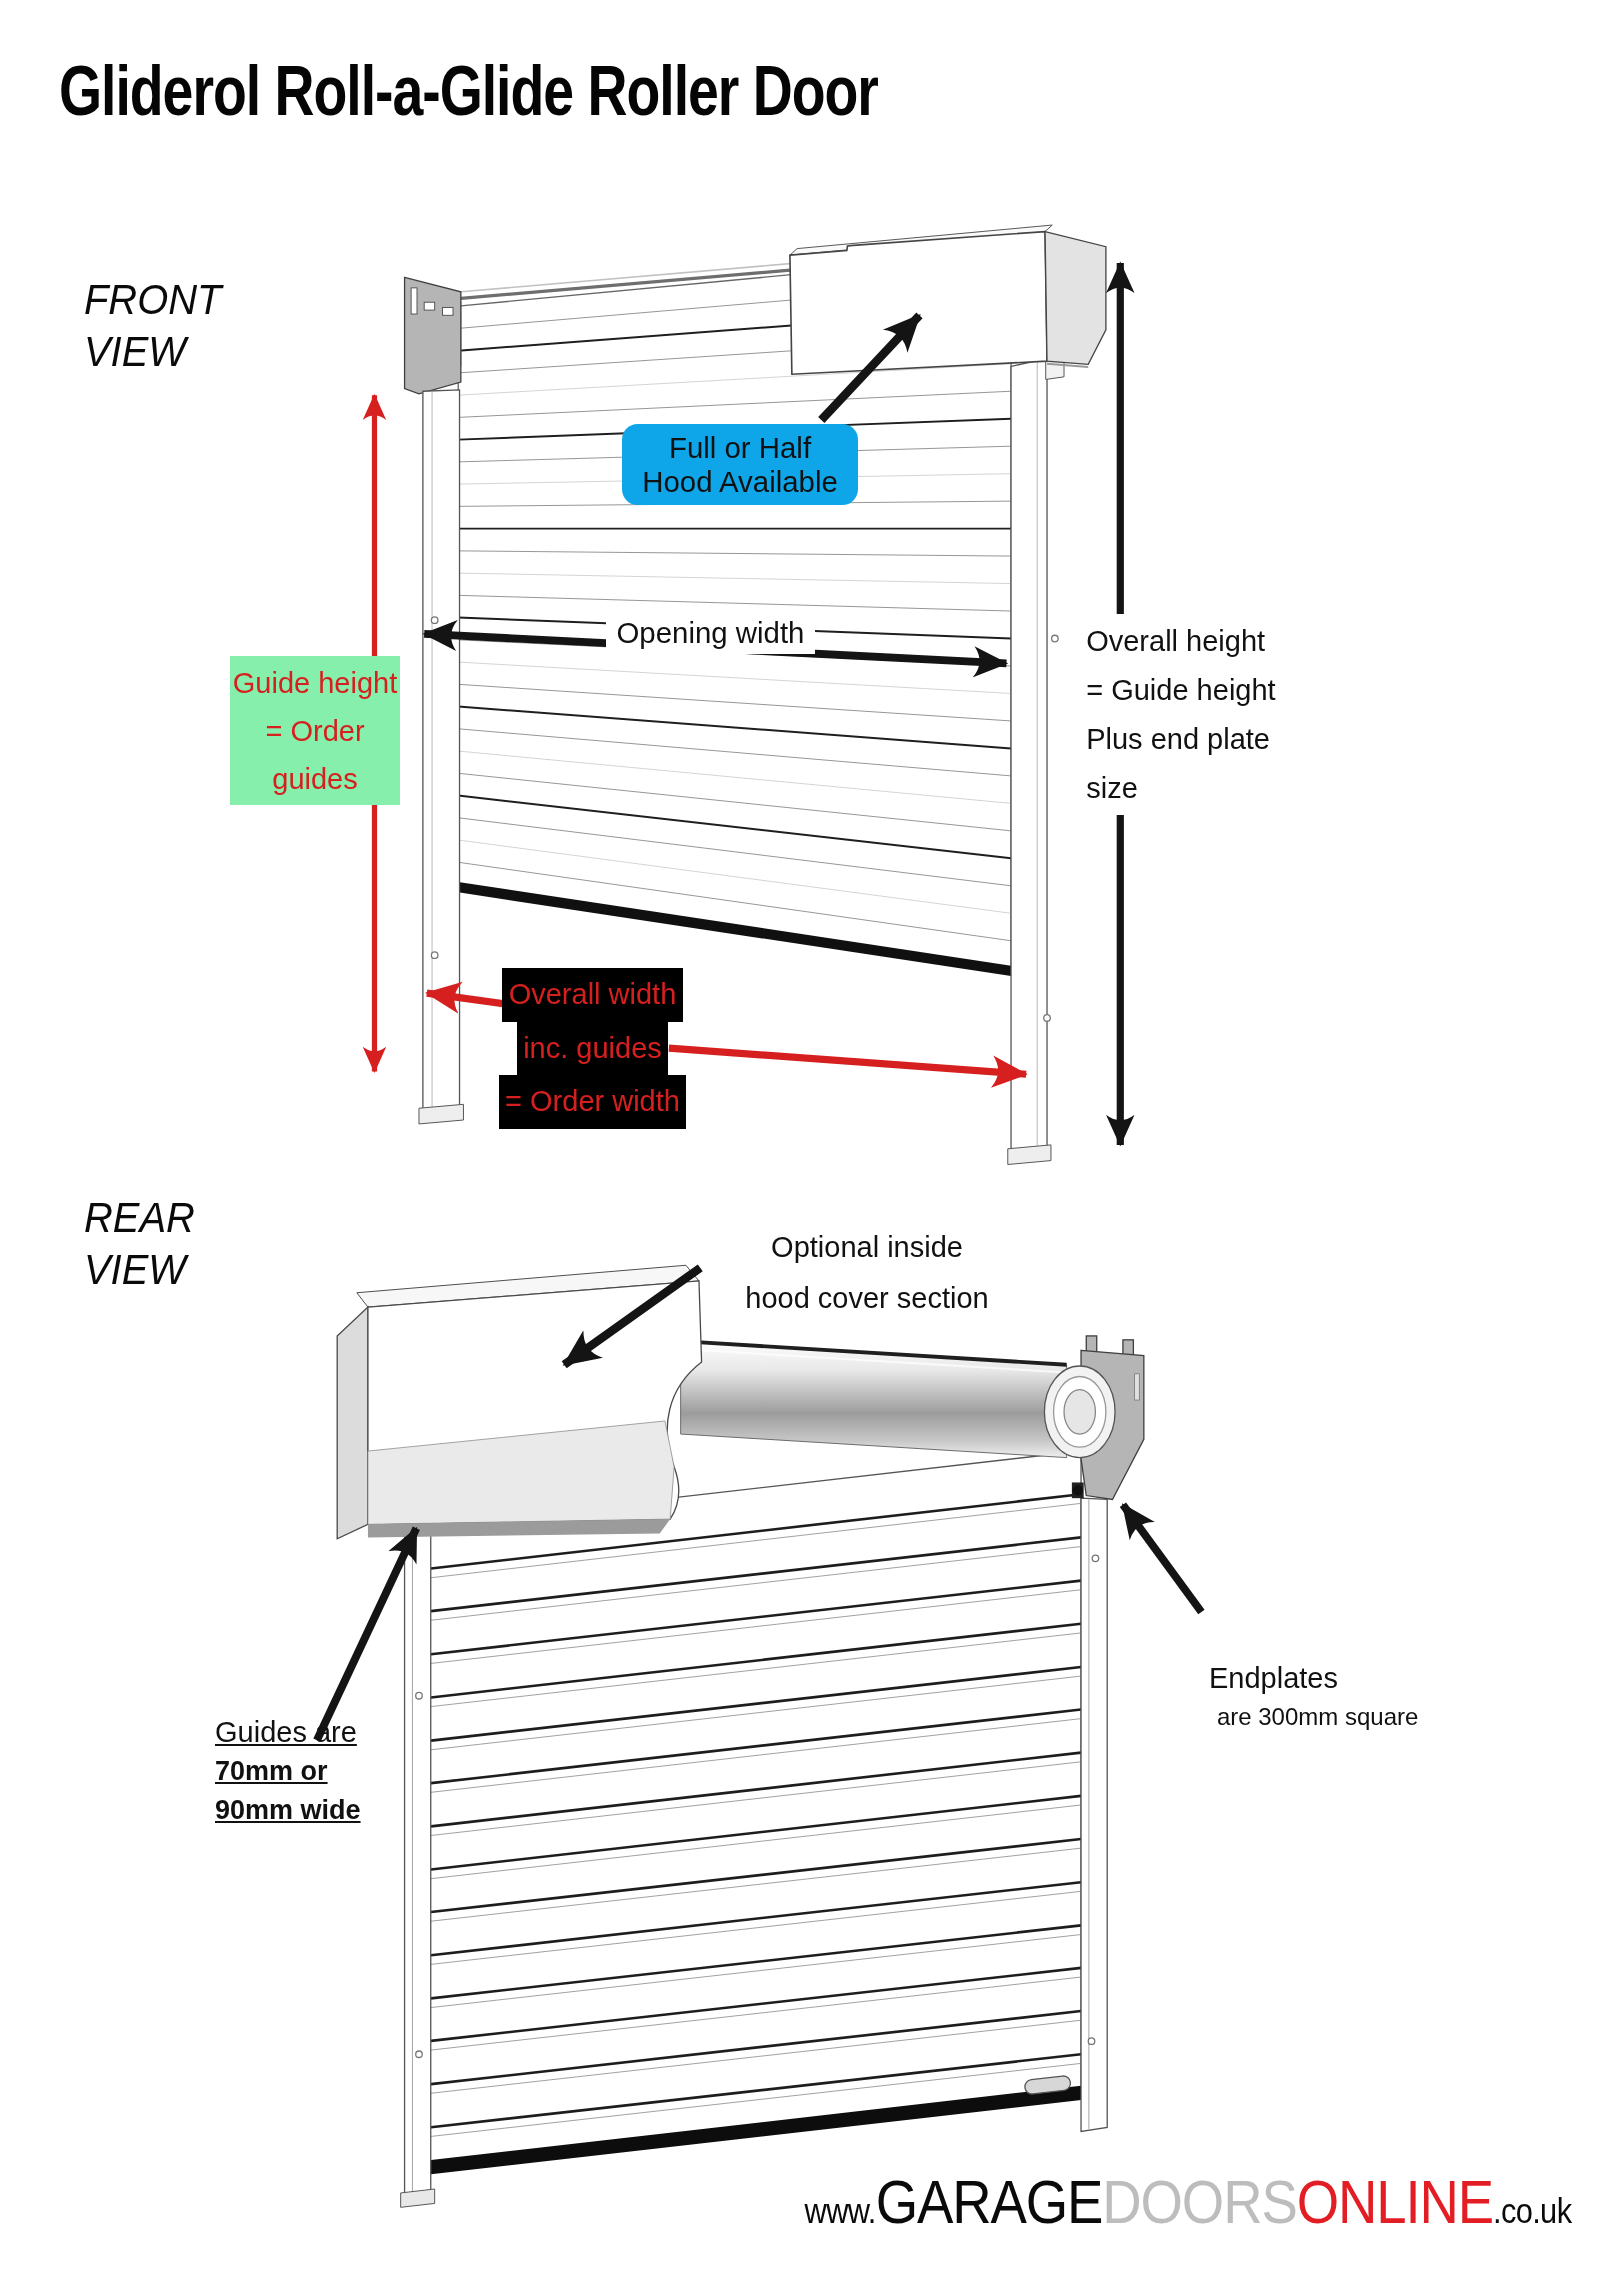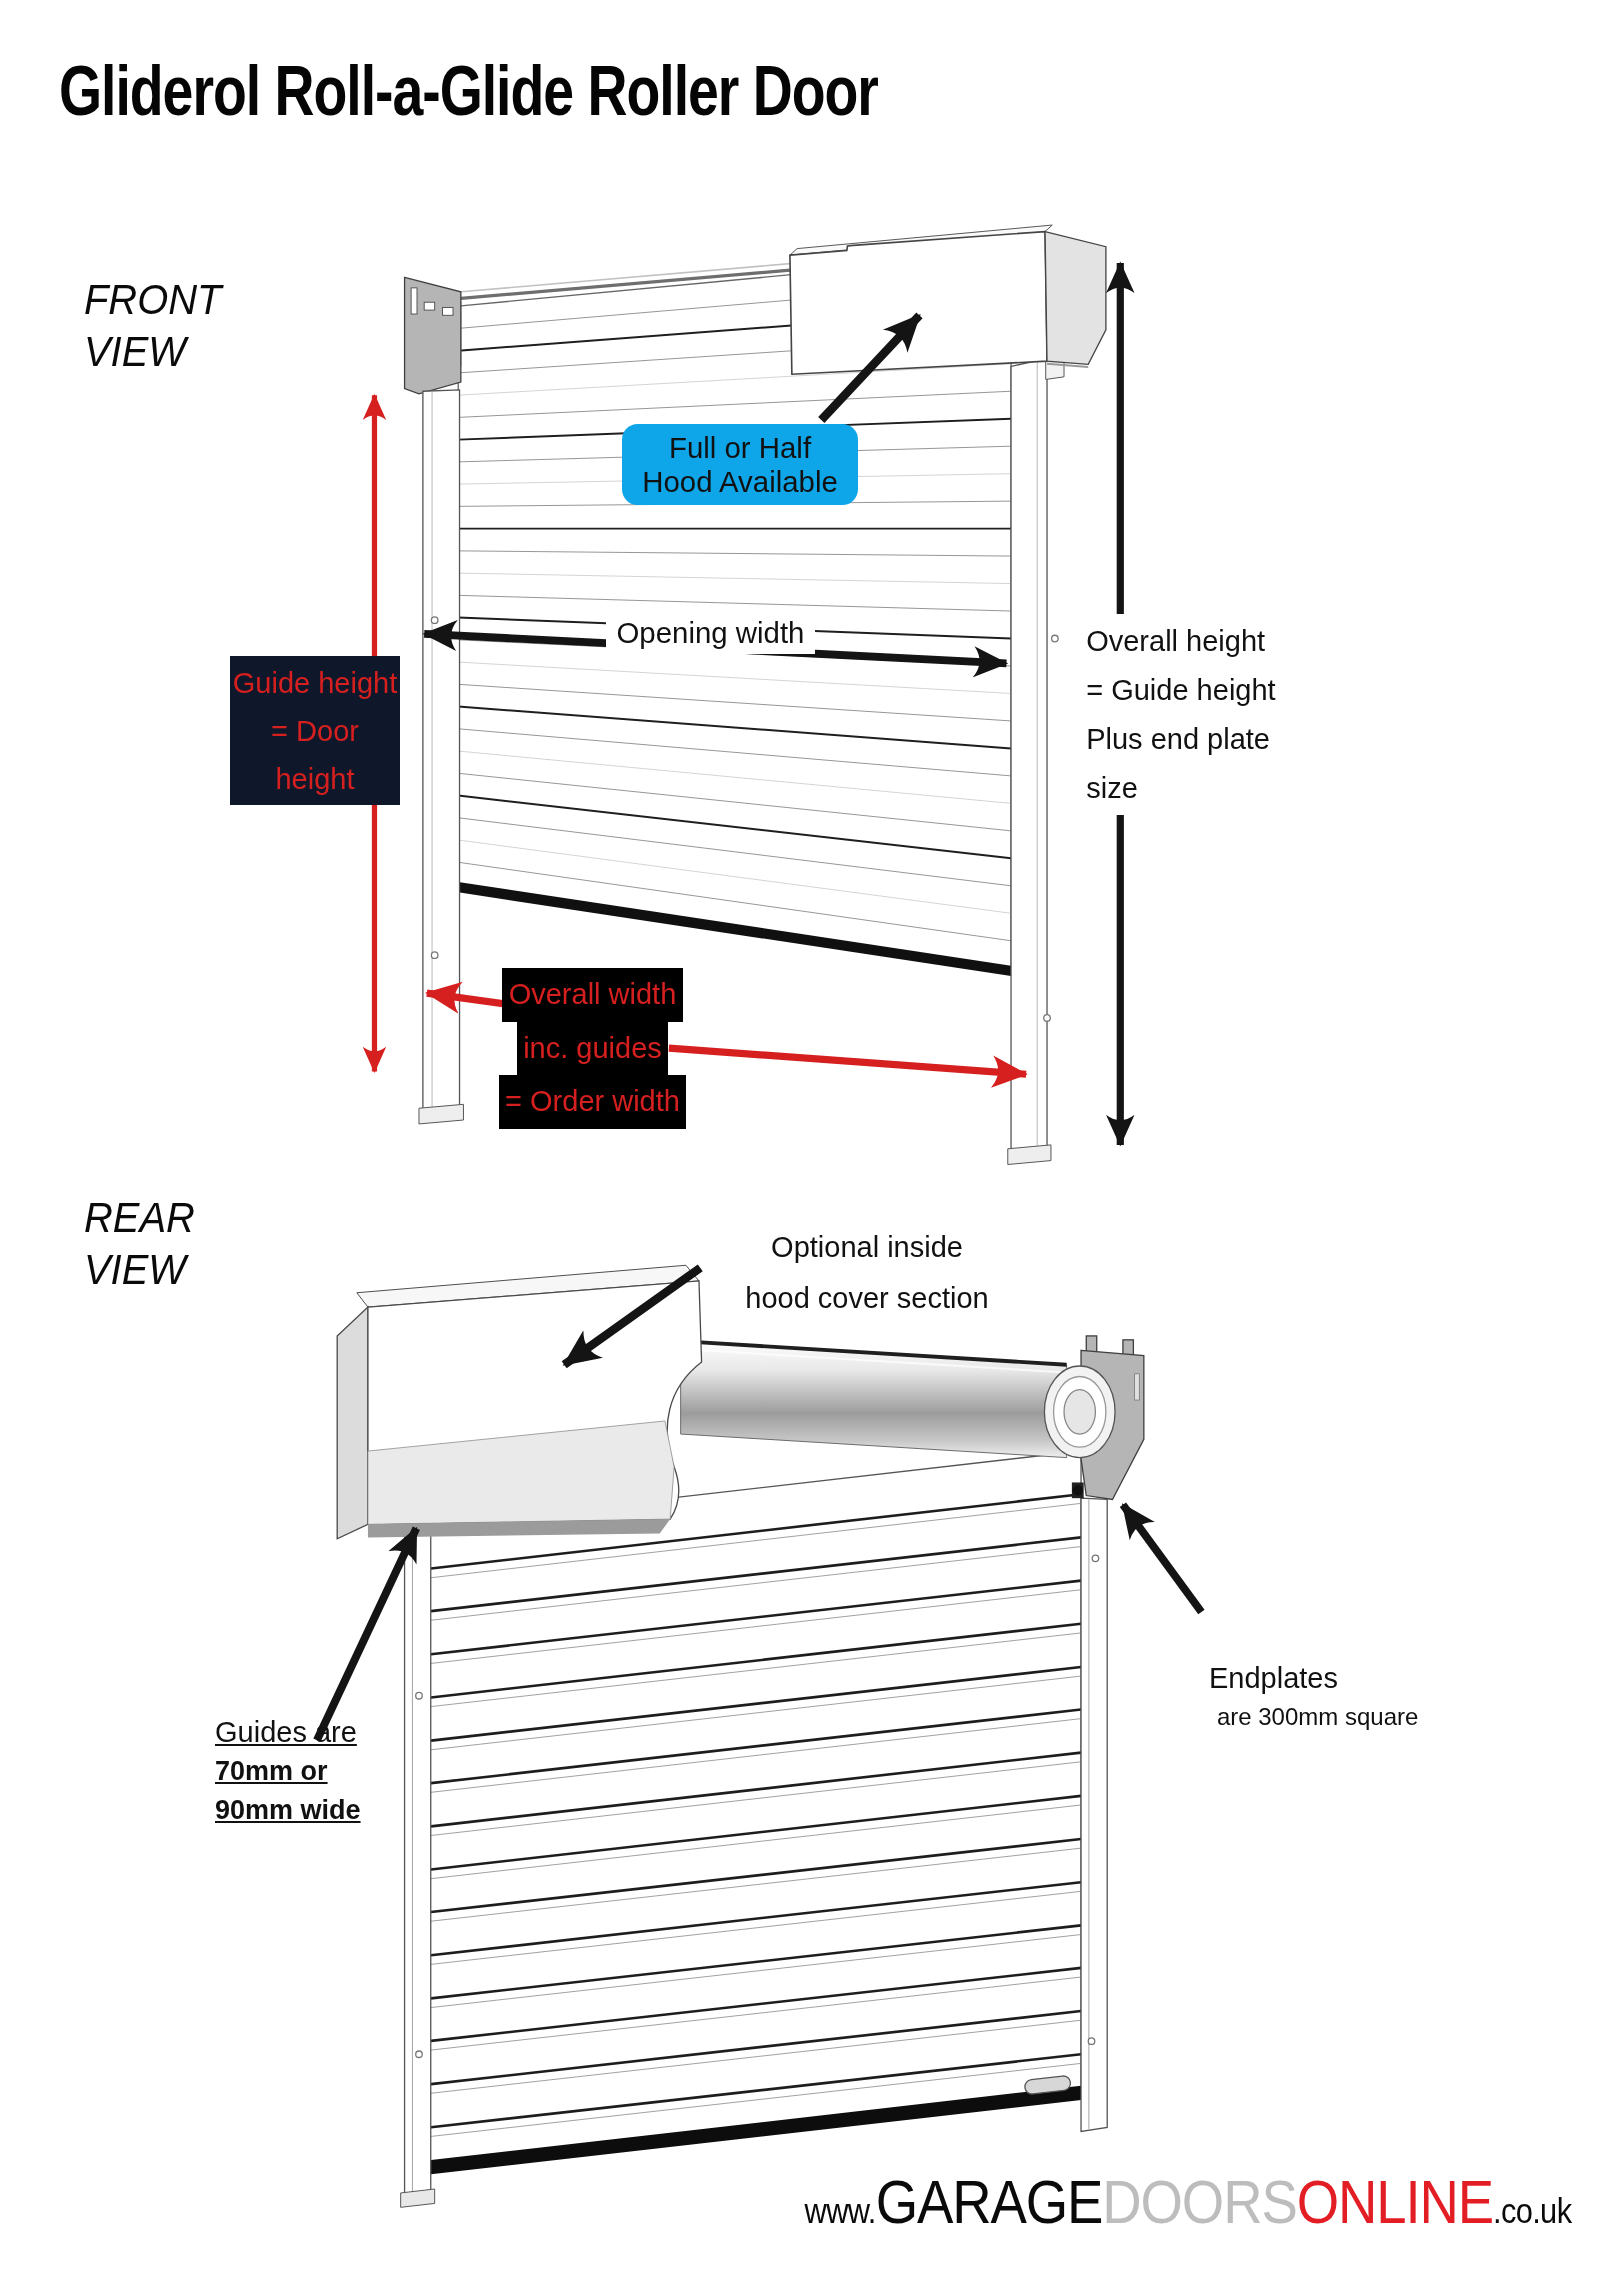--- a/index.html
+++ b/index.html
@@ -14,21 +14,21 @@
   .txt{position:absolute;z-index:5;}
   .page-title{left:59px;top:50px;font-size:71px;font-weight:700;letter-spacing:-1.3px;
     transform:scaleX(0.78);transform-origin:left top;white-space:nowrap;color:#050505;}
   .view-label{font-size:42px;font-style:italic;font-weight:400;line-height:52px;
     transform:scaleX(0.95);transform-origin:left top;color:#0a0a0a;}
   #front-label{left:84px;top:274px;}
   #rear-label{left:84px;top:1192px;}
   .note{font-size:29.4px;line-height:34px;}
   #hood-note{left:622px;top:424px;width:236px;text-align:center;background:#0ea5e9;border-radius:15.7px;padding:6.5px 0;}
   #opening-width{left:606px;top:612px;padding:3.9px 10.5px;background:#fff;font-size:29.4px;}
-  #guide-height{left:230px;top:656px;width:170px;text-align:center;background:#0f172a;
+  #guide-height{left:230px;top:656px;width:170px;text-align:center;background:#86efac;
     color:var(--accent-red);font-size:29px;line-height:48px;padding:2.6px 0;}
   #overall-height{left:1081px;top:614px;width:224px;background:#fff;font-size:29px;line-height:49px;padding:2.6px 0 2.6px 5.2px;}
   #overall-width{left:471px;top:968px;width:243px;text-align:center;color:var(--accent-red);
     font-size:29px;line-height:51px;}
   #overall-width span{background:#000000;padding:1.3px 6.5px;display:inline-block;}
   #hood-cover-note{left:710px;top:1222px;width:314px;text-align:center;font-size:29px;line-height:51px;}
   #endplates-note{left:1209px;top:1661px;font-size:29px;line-height:35px;}
   #endplates-note .bold-sub{font-size:24px;font-weight:400;margin-left:7.9px;margin-top:2.6px;}
   #guides-note{left:215px;top:1713px;font-size:29px;line-height:39px;text-decoration:underline;}
   #guides-note .bold-sub{font-size:27px;font-weight:700;}
@@ -251,21 +251,21 @@
 
   <div class="txt note" id="hood-note">
     <div>Full or Half</div>
     <div>Hood Available</div>
   </div>
 
   <div class="txt" id="opening-width">Opening width</div>
 
   <div class="txt" id="guide-height">
     <div>Guide height</div>
-    <div>= Door height</div>
+    <div>= Order guides</div>
   </div>
 
   <div class="txt" id="overall-height">
     <div>Overall height</div>
     <div>= Guide height</div>
     <div>Plus end plate size</div>
   </div>
 
   <div class="txt" id="overall-width">
     <div><span>Overall width</span></div>

